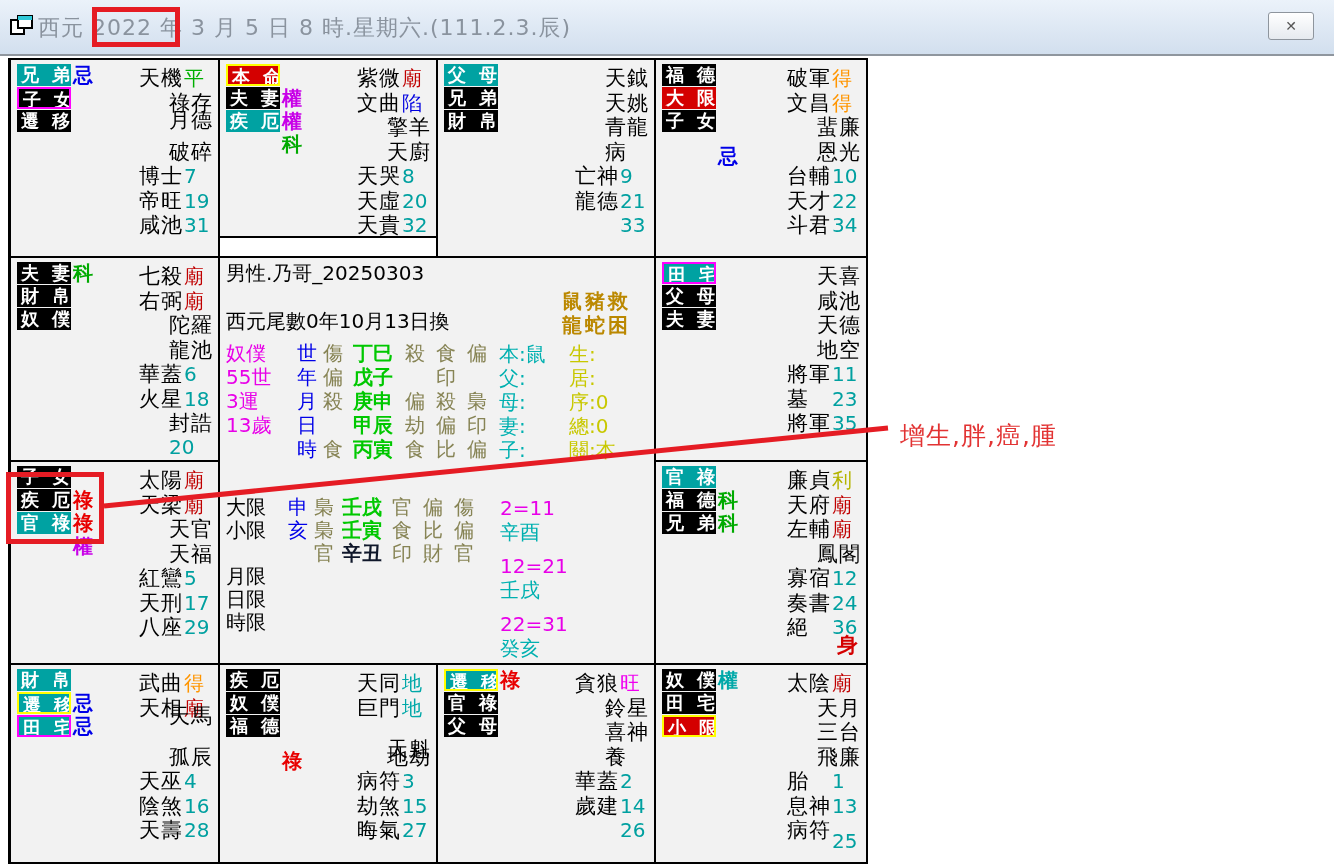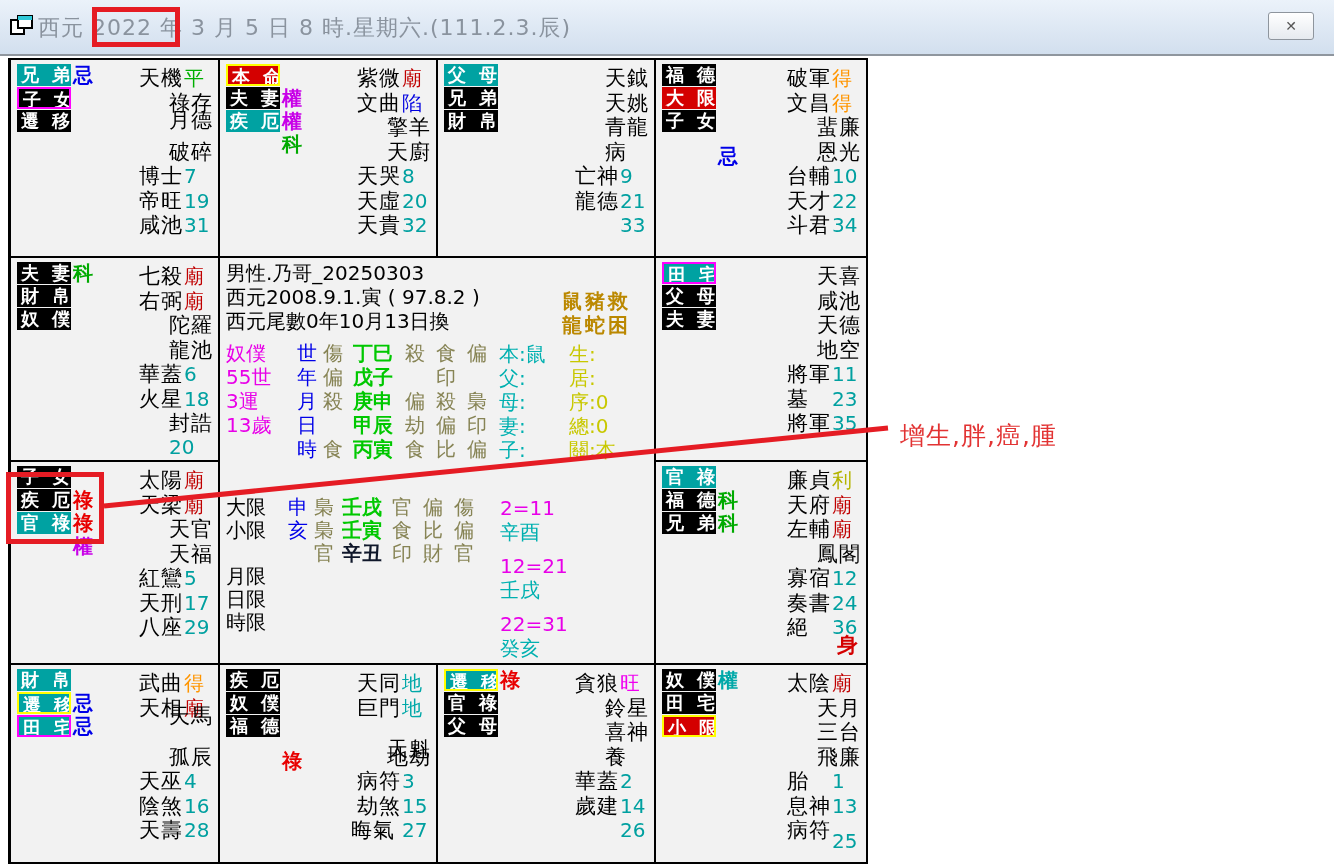--- a/index.html
+++ b/index.html
@@ -73,21 +73,21 @@
       </div>
       <div class="srow" style="top: 128.5px;">
         <div class="sname">帝旺</div>
         <div class="ssuf" style="color: rgb(0, 160, 160);">19</div>
       </div>
       <div class="srow" style="top: 153px;">
         <div class="sname">咸池</div>
         <div class="ssuf" style="color: rgb(0, 160, 160);">31</div>
       </div>
     </div>
-    <div class="palace" style="left: 218px; top: 58px; width: 220px; height: 200px;">
+    <div class="palace" style="left: 218px; top: 58px; width: 220px; height: 180px;">
       <div class="plabel" style="top: 4px; background: rgb(212, 0, 0); border: 2px solid rgb(255, 255, 0);">本命</div>
       <div class="plabel" style="top: 27px; background: rgb(0, 0, 0);">夫妻</div>
       <div class="plabel" style="top: 50px; background: rgb(0, 162, 162);">疾厄</div>
       <div class="hua" style="top: 27px; color: rgb(200, 0, 232);">權</div>
       <div class="hua" style="top: 50px; color: rgb(200, 0, 232);">權</div>
       <div class="hua" style="top: 73px; color: rgb(0, 170, 0);">科</div>
       <div class="srow" style="top: 6px;">
         <div class="sname">紫微</div>
         <div class="ssuf" style="color: rgb(192, 0, 0);">廟</div>
       </div>
@@ -358,21 +358,21 @@
         <div class="sname">地劫</div>
       </div>
       <div class="srow" style="top: 104px;">
         <div class="sname">病符</div>
         <div class="ssuf" style="color: rgb(0, 160, 160);">3</div>
       </div>
       <div class="srow" style="top: 128.5px;">
         <div class="sname">劫煞</div>
         <div class="ssuf" style="color: rgb(0, 160, 160);">15</div>
       </div>
-      <div class="srow" style="top: 153px; gap: 6px;">
+      <div class="srow" style="top: 153px;">
         <div class="sname">晦氣</div>
         <div class="ssuf" style="color: rgb(0, 160, 160);">27</div>
       </div>
     </div>
     <div class="palace" style="left: 436px; top: 663px; width: 220px; height: 201px;">
       <div class="plabel" style="top: 4px; background: rgb(0, 162, 162); border: 2px solid rgb(255, 255, 0);">遷移</div>
       <div class="plabel" style="top: 27px; background: rgb(0, 0, 0);">官祿</div>
       <div class="plabel" style="top: 50px; background: rgb(0, 0, 0);">父母</div>
       <div class="hua" style="top: 4px; color: rgb(232, 0, 0);">祿</div>
       <div class="srow" style="top: 6px;">
@@ -428,21 +428,20 @@
         <div class="ssuf" style="color: rgb(0, 160, 160);">13</div>
       </div>
       <div class="srow" style="top: 153px;">
         <div class="sname">病符</div>
         <div class="ssuf" style="color: rgb(0, 160, 160); margin-top: 11px;">25</div>
       </div>
     </div>
   </div>
 <div id="center" class="center">
     <div class="ct" style="left: 6px; top: 4px; color: rgb(0, 0, 0);">男性.乃哥_20250303</div>
-    <div class="ct" style="left: 6px; top: 28px; color: rgb(0, 0, 0);">西元2008.9.1.寅 ( 97.8.2 )</div>
     <div class="ct" style="left: 6px; top: 52px; color: rgb(0, 0, 0);">西元尾數0年10月13日換</div>
     <div class="ct" style="left: 6px; top: 84px; color: rgb(232, 0, 232);">奴僕</div>
     <div class="ct" style="left: 6px; top: 108px; color: rgb(232, 0, 232);">55世</div>
     <div class="ct" style="left: 6px; top: 132px; color: rgb(232, 0, 232);">3運</div>
     <div class="ct" style="left: 6px; top: 156px; color: rgb(232, 0, 232);">13歲</div>
     <div class="ct" style="left: 77px; top: 84px; color: rgb(0, 0, 232);">世</div>
     <div class="ct" style="left: 103px; top: 84px; color: rgb(135, 132, 85);">傷</div>
     <div class="ct" style="left: 133px; top: 84px; color: rgb(0, 200, 0); font-weight: bold;">丁巳</div>
     <div class="ct" style="left: 185px; top: 84px; color: rgb(135, 132, 85);">殺</div>
     <div class="ct" style="left: 216px; top: 84px; color: rgb(135, 132, 85);">食</div>

